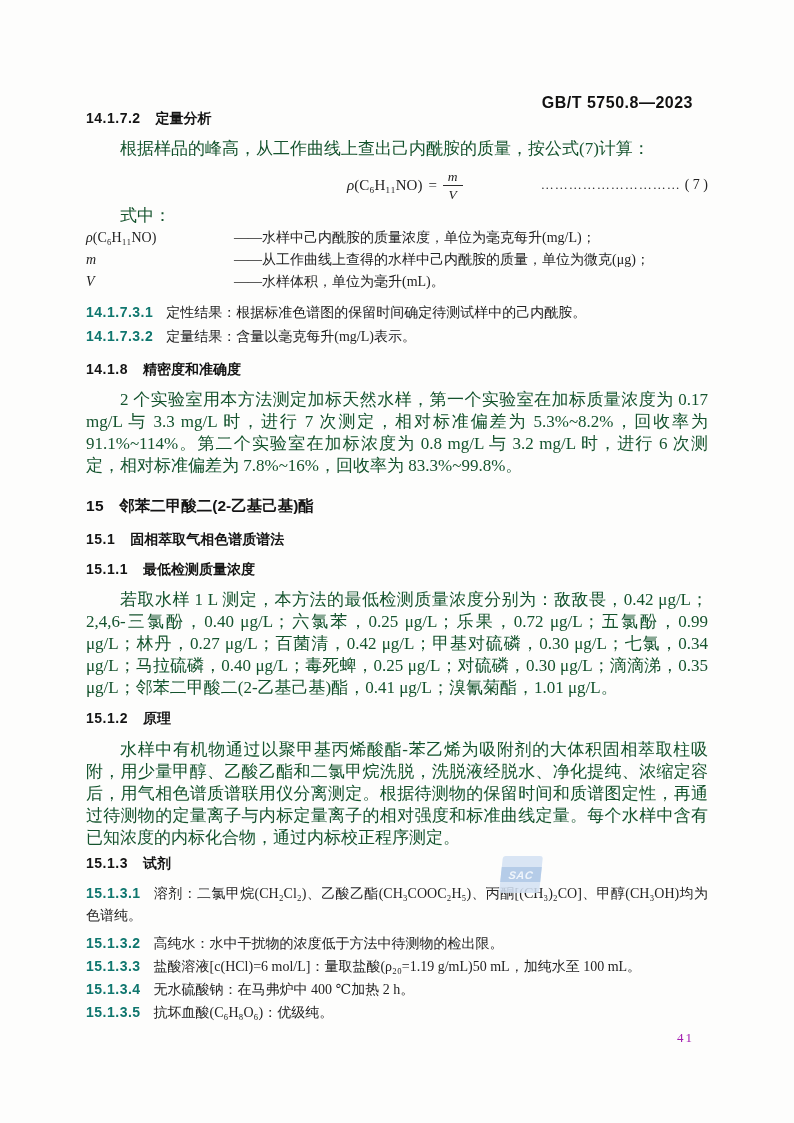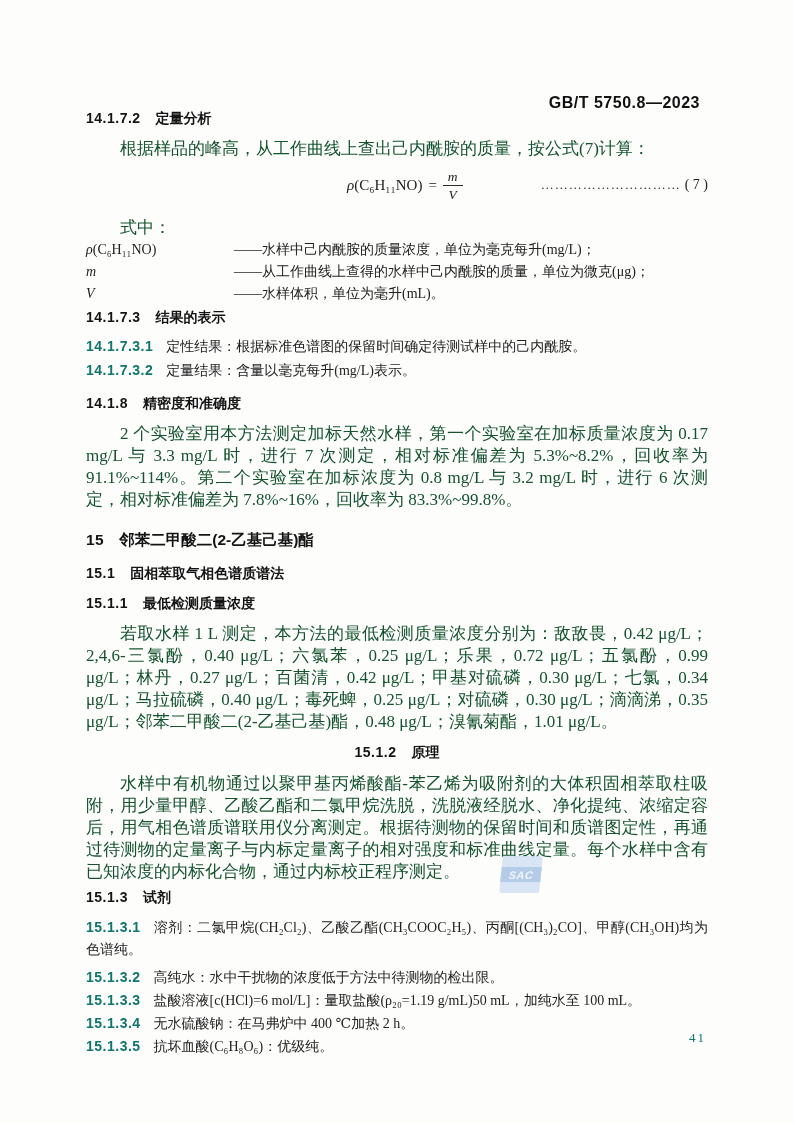--- a/index.html
+++ b/index.html
@@ -17,21 +17,21 @@
   .content {
     position: absolute;
     left: 86px;
     top: 0;
     width: 622px;
   }
   
   .std-header {
     position: absolute;
     top: 94px;
-    right: 8px;
+    right: 15px;
     font-family: "Liberation Sans", "DejaVu Sans", sans-serif;
     font-weight: bold;
     font-size: 16px;
     letter-spacing: 0.5px;
     color: #111;
   }
   .flow { padding-top: 108px; }
   p { margin: 0; }
   .body-text {
     font-size: 17px;
@@ -83,21 +83,21 @@
     flex: 1;
     overflow: hidden;
     white-space: nowrap;
     text-align: right;
     letter-spacing: 1px;
     color: #333;
     font-size: 13px;
   }
   .f-no { margin-left: 4px; white-space: nowrap; font-size: 14px; }
   
-  .where-label { margin-top: 12px; }
+  .where-label { margin-top: 0; }
   .term { display: flex; font-size: 14px; line-height: 22px; gap: 40px; }
   .term .sym { flex: 0 0 108px; }
   .term .sym .tvar { font-style: italic; }
   .term .tdesc { flex: 1; text-align: justify; }
   
   .watermark {
     position: absolute;
     left: 501px;
     top: 856px;
     width: 40px;
@@ -120,37 +120,37 @@
     font-family: "Liberation Sans", "DejaVu Sans", sans-serif;
     font-weight: bold;
     font-style: italic;
     font-size: 11px;
     color: #eef4fb;
     letter-spacing: 0.5px;
   }
   .page-number {
     position: absolute;
     top: 1030px;
-    right: 88px;
+    right: 100px;
     font-size: 13px;
-    color: #0f766e;
+    color: #a21caf;
     letter-spacing: 2px;
   }
   
   .mt-p1   { margin-top: 10px; }
   .mt-s2   { margin-top: 2px; }
   .mt-c1   { margin-top: 8px; }
   .mt-c2   { margin-top: 1px; }
   .mt-s3   { margin-top: 11px; }
   .mt-p2   { margin-top: 10px; }
   .mt-s4   { margin-top: 18px; }
   .mt-s5   { margin-top: 12px; }
   .mt-s6   { margin-top: 10px; }
   .mt-p3   { margin-top: 10px; }
-  .mt-s7   { margin-top: 9px; text-align: center; }
+  .mt-s7   { margin-top: 9px; }
   .mt-p5   { margin-top: 11px; }
   .mt-s8   { margin-top: 4px; }
   .mt-c3   { margin-top: 9px; }
   .mt-c4   { margin-top: 5px; }
 </style>
 </head>
 <body>
 
 <div class="page">
   <div class="content">
@@ -185,36 +185,35 @@
       </div>
       <div class="term">
         <span class="sym"><span class="tvar">m</span><span></span></span>
         <span class="tdesc"><span>——</span><span>从工作曲线上查得的水样中己内酰胺的质量，单位为微克(μg)；</span></span>
       </div>
       <div class="term">
         <span class="sym"><span class="tvar">V</span><span></span></span>
         <span class="tdesc"><span>——</span><span>水样体积，单位为毫升(mL)。</span></span>
       </div>
 
-      <p class="heading mt-s2"><span class="hnum">14.1.7.3</span><span>结果的表示</span></p>
 
       <p class="clause mt-c1"><span class="cnum">14.1.7.3.1</span><span>定性结果：根据标准色谱图的保留时间确定待测试样中的己内酰胺。</span></p>
       <p class="clause mt-c2"><span class="cnum">14.1.7.3.2</span><span>定量结果：含量以毫克每升(mg/L)表示。</span></p>
 
       <p class="heading mt-s3"><span class="hnum">14.1.8</span><span>精密度和准确度</span></p>
 
       <p class="body-text indent mt-p2">2 个实验室用本方法测定加标天然水样，第一个实验室在加标质量浓度为 0.17 mg/L 与 3.3 mg/L 时，进行 7 次测定，相对标准偏差为 5.3%~8.2%，回收率为 91.1%~114%。第二个实验室在加标浓度为 0.8 mg/L 与 3.2 mg/L 时，进行 6 次测定，相对标准偏差为 7.8%~16%，回收率为 83.3%~99.8%。</p>
 
       <p class="heading chapter mt-s4"><span class="hnum">15</span><span>邻苯二甲酸二(2-乙基己基)酯</span></p>
 
       <p class="heading mt-s5"><span class="hnum">15.1</span><span>固相萃取气相色谱质谱法</span></p>
 
       <p class="heading mt-s6"><span class="hnum">15.1.1</span><span>最低检测质量浓度</span></p>
 
-      <p class="body-text indent mt-p3">若取水样 1 L 测定，本方法的最低检测质量浓度分别为：敌敌畏，0.42 μg/L；2,4,6-三氯酚，0.40 μg/L；六氯苯，0.25 μg/L；乐果，0.72 μg/L；五氯酚，0.99 μg/L；林丹，0.27 μg/L；百菌清，0.42 μg/L；甲基对硫磷，0.30 μg/L；七氯，0.34 μg/L；马拉硫磷，0.40 μg/L；毒死蜱，0.25 μg/L；对硫磷，0.30 μg/L；滴滴涕，0.35 μg/L；邻苯二甲酸二(2-乙基己基)酯，0.48 μg/L；溴氰菊酯，1.01 μg/L。</p>
+      <p class="body-text indent mt-p3">若取水样 1 L 测定，本方法的最低检测质量浓度分别为：敌敌畏，0.42 μg/L；2,4,6-三氯酚，0.40 μg/L；六氯苯，0.25 μg/L；乐果，0.72 μg/L；五氯酚，0.99 μg/L；林丹，0.27 μg/L；百菌清，0.42 μg/L；甲基对硫磷，0.30 μg/L；七氯，0.34 μg/L；马拉硫磷，0.40 μg/L；毒死蜱，0.25 μg/L；对硫磷，0.30 μg/L；滴滴涕，0.35 μg/L；邻苯二甲酸二(2-乙基己基)酯，0.41 μg/L；溴氰菊酯，1.01 μg/L。</p>
 
       <p class="heading mt-s7"><span class="hnum">15.1.2</span><span>原理</span></p>
 
       <p class="body-text indent mt-p5">水样中有机物通过以聚甲基丙烯酸酯-苯乙烯为吸附剂的大体积固相萃取柱吸附，用少量甲醇、乙酸乙酯和二氯甲烷洗脱，洗脱液经脱水、净化提纯、浓缩定容后，用气相色谱质谱联用仪分离测定。根据待测物的保留时间和质谱图定性，再通过待测物的定量离子与内标定量离子的相对强度和标准曲线定量。每个水样中含有已知浓度的内标化合物，通过内标校正程序测定。</p>
 
       <p class="heading mt-s8"><span class="hnum">15.1.3</span><span>试剂</span></p>
 
       <p class="clause mt-c3"><span class="cnum">15.1.3.1</span><span>溶剂：二氯甲烷(CH₂Cl₂)、乙酸乙酯(CH₃COOC₂H₅)、丙酮[(CH₃)₂CO]、甲醇(CH₃OH)均为色谱纯。</span></p>
       <p class="clause mt-c4"><span class="cnum">15.1.3.2</span><span>高纯水：水中干扰物的浓度低于方法中待测物的检出限。</span></p>
       <p class="clause"><span class="cnum">15.1.3.3</span><span>盐酸溶液[c(HCl)=6 mol/L]：量取盐酸(ρ₂₀=1.19 g/mL)50 mL，加纯水至 100 mL。</span></p>

